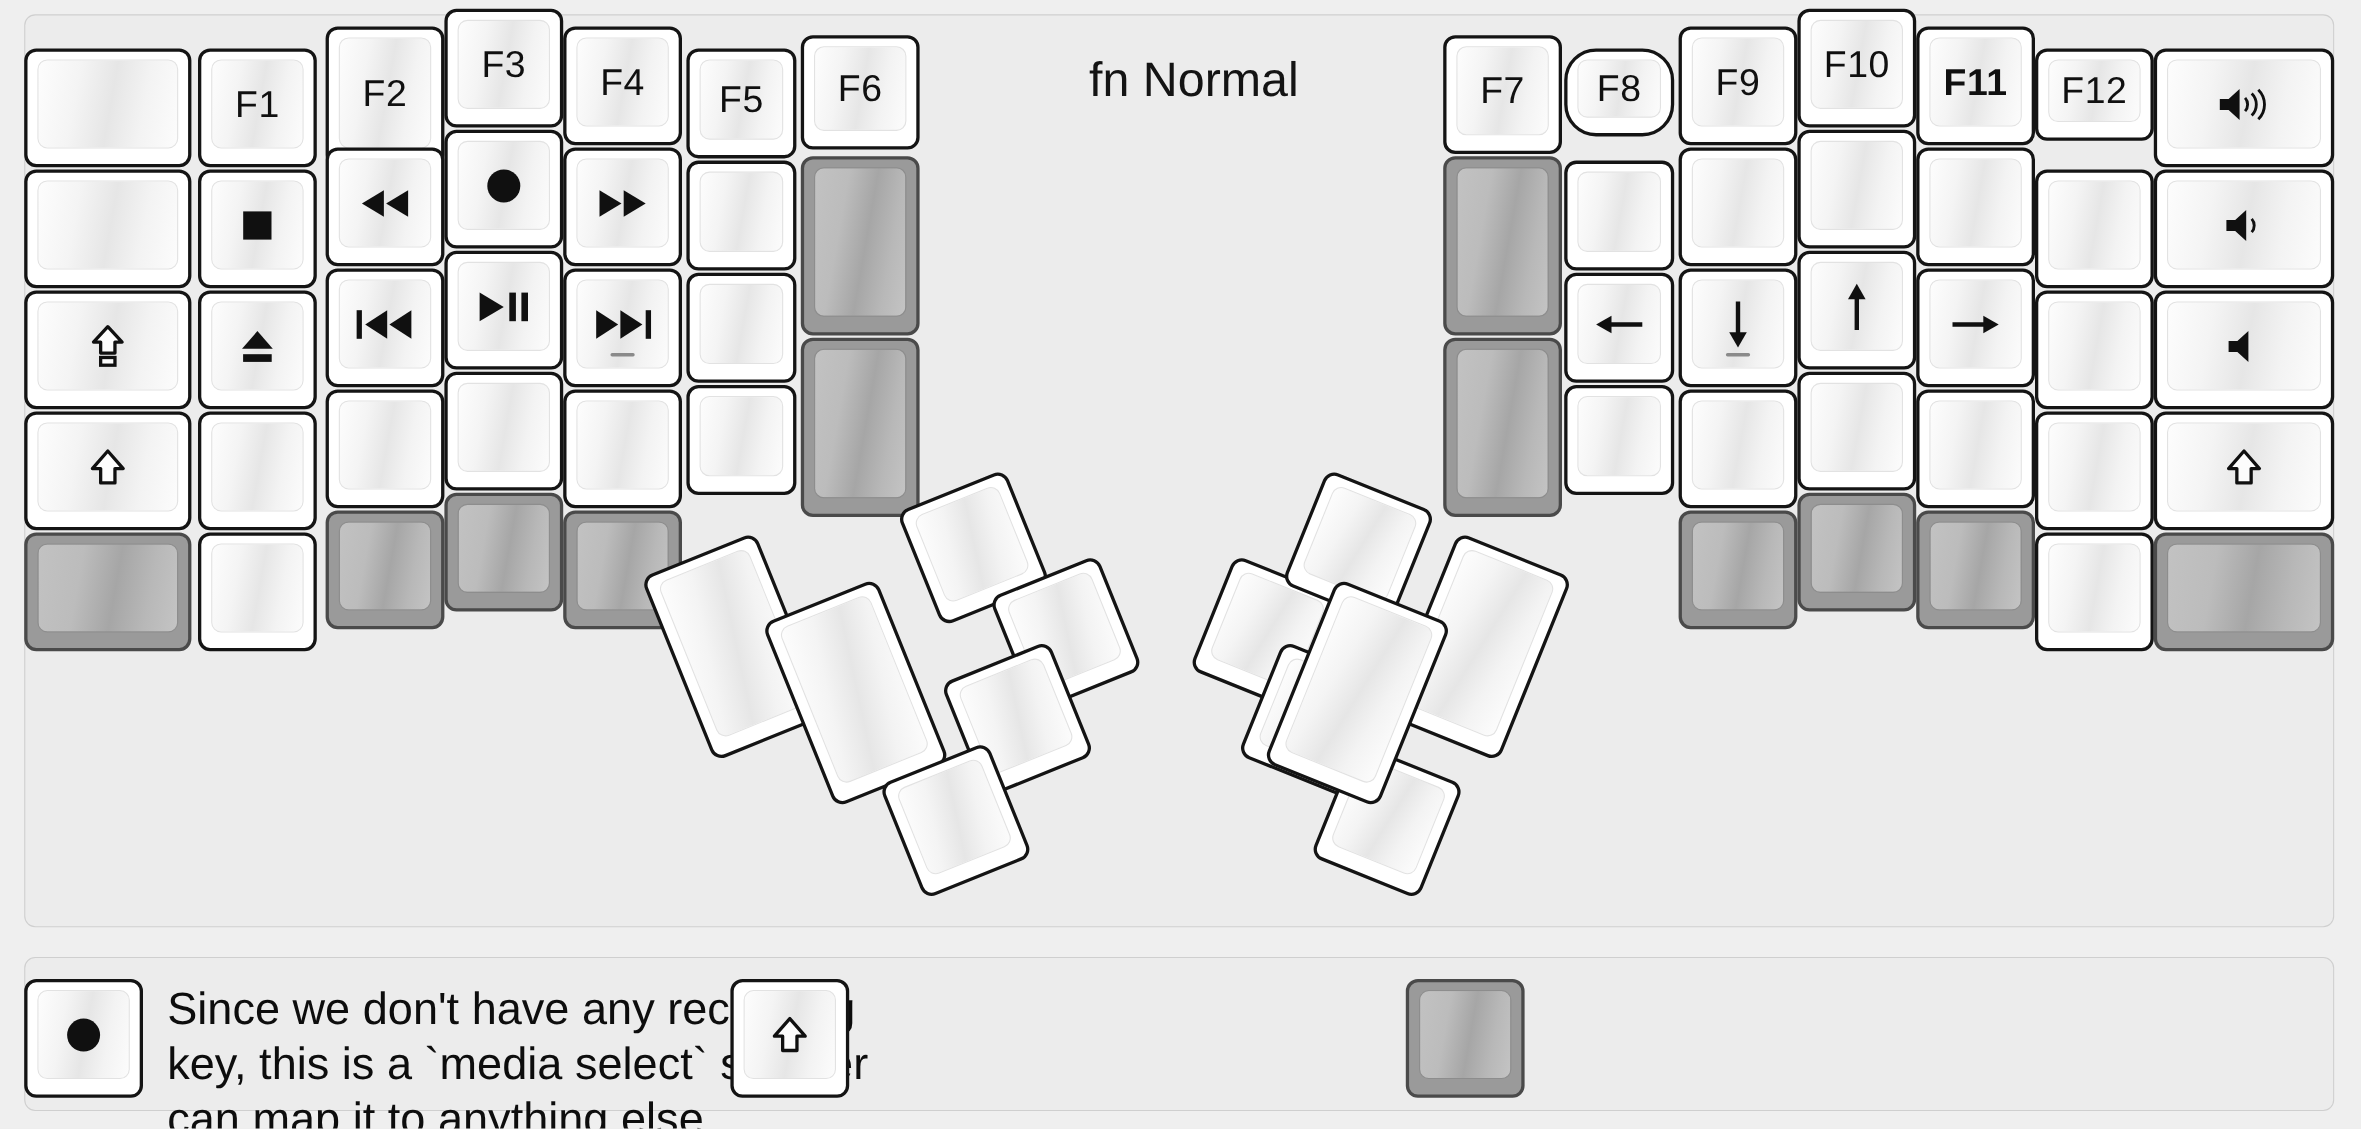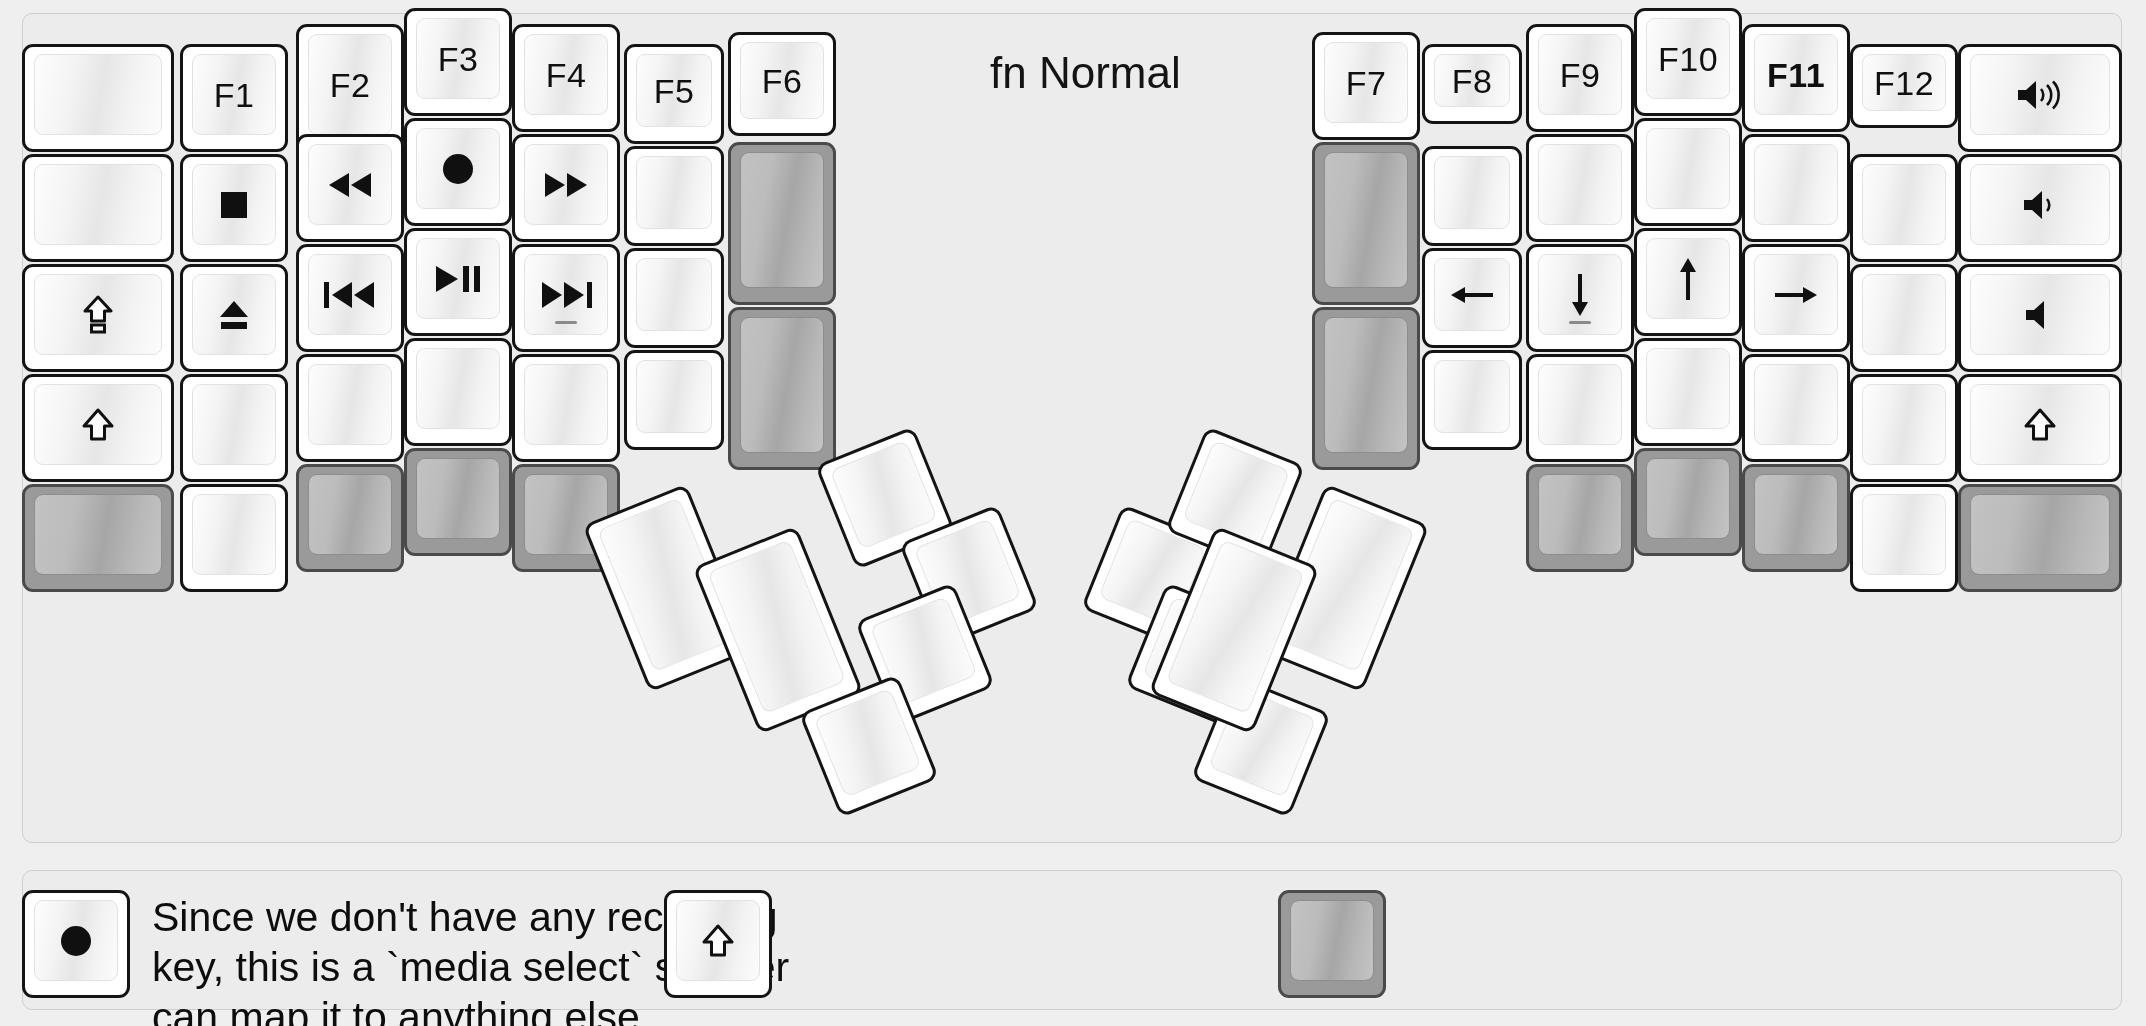--- a/index.html
+++ b/index.html
@@ -262,21 +262,21 @@
         <div class="top">
           <span class="lbl">F7</span>
         </div>
       </div>
       <div class="key trans" style="left: 1312px; top: 142px; width: 108px; height: 163px;">
         <div class="top"></div>
       </div>
       <div class="key trans" style="left: 1312px; top: 307px; width: 108px; height: 163px;">
         <div class="top"></div>
       </div>
-      <div class="key" style="left: 1422px; top: 44px; width: 100px; height: 80px;">
+      <div class="key" style="left: 1422px; top: 44px; width: 100px; height: 80px; border-radius: 29px;">
         <div class="top">
           <span class="lbl">F8</span>
         </div>
       </div>
       <div class="key" style="left: 1422px; top: 146px; width: 100px; height: 100px;">
         <div class="top"></div>
       </div>
       <div class="key" style="left: 1422px; top: 248px; width: 100px; height: 100px;">
         <div class="top">
           <span>

